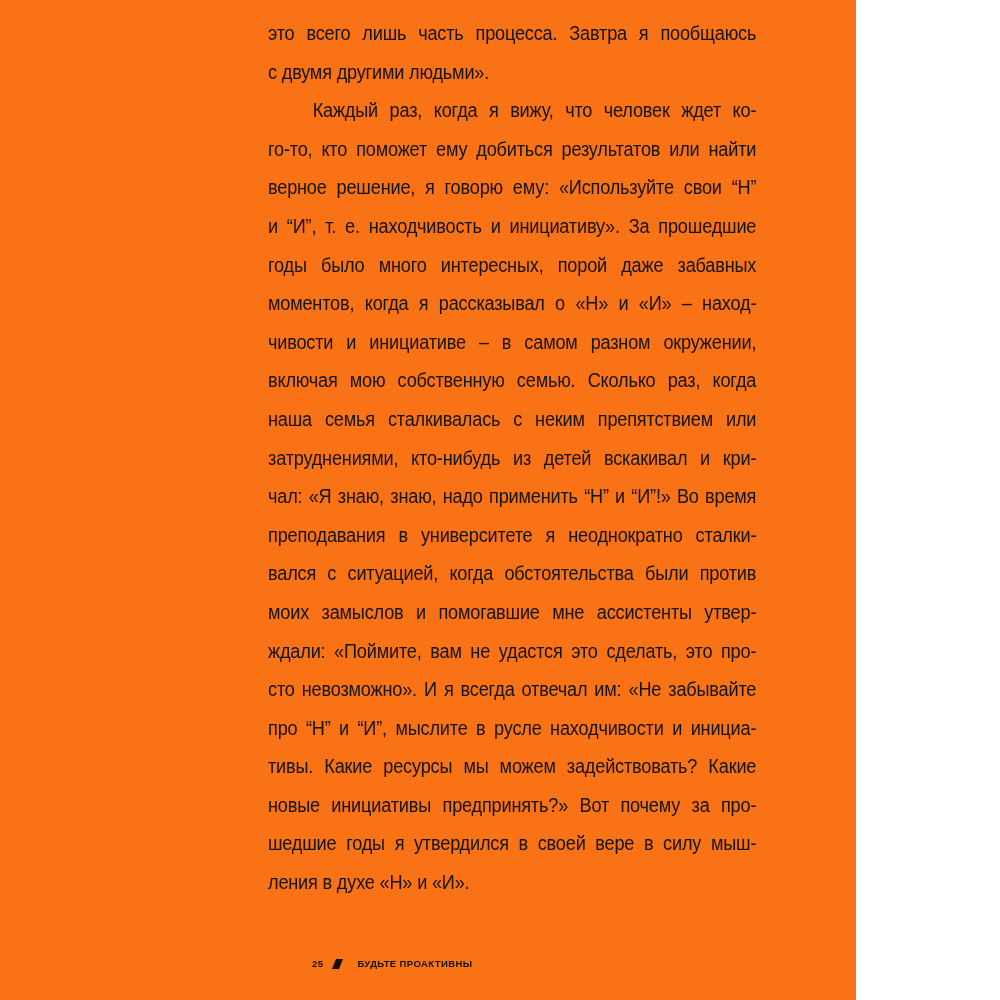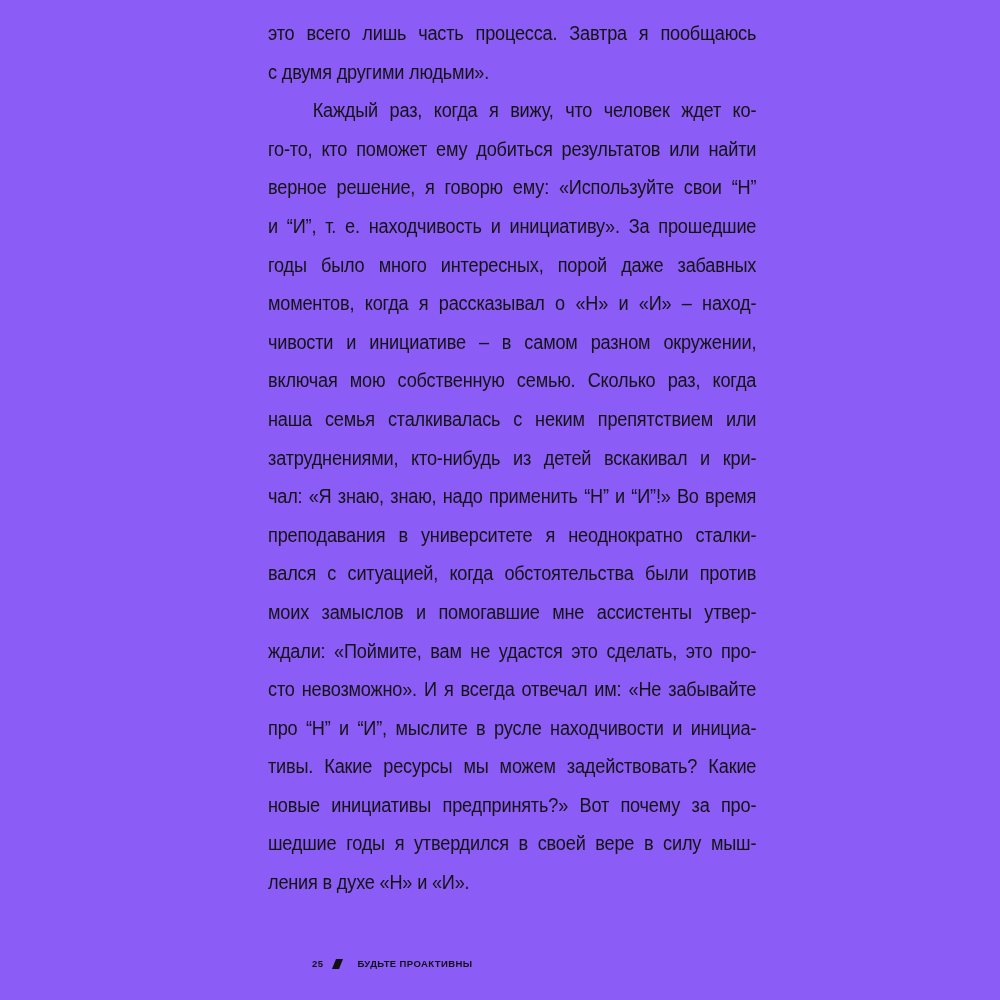--- a/index.html
+++ b/index.html
@@ -9,22 +9,22 @@
     }
     body {
       width: 1000px;
       height: 1000px;
       position: relative;
       overflow: hidden;
     }
     .page {
       position: absolute;
       left: 0; top: 0;
-      width: 1000px; height: 1000px;
-      background: #8b5cf6;
+      width: 856px; height: 1000px;
+      background: #f97316;
     }
     .text-block {
       position: absolute;
       left: 268px;
       top: 14px;
       width: 488px;
     }
     .line {
       font-family: "Liberation Sans", "DejaVu Sans", sans-serif;
       font-size: 19.5px;

